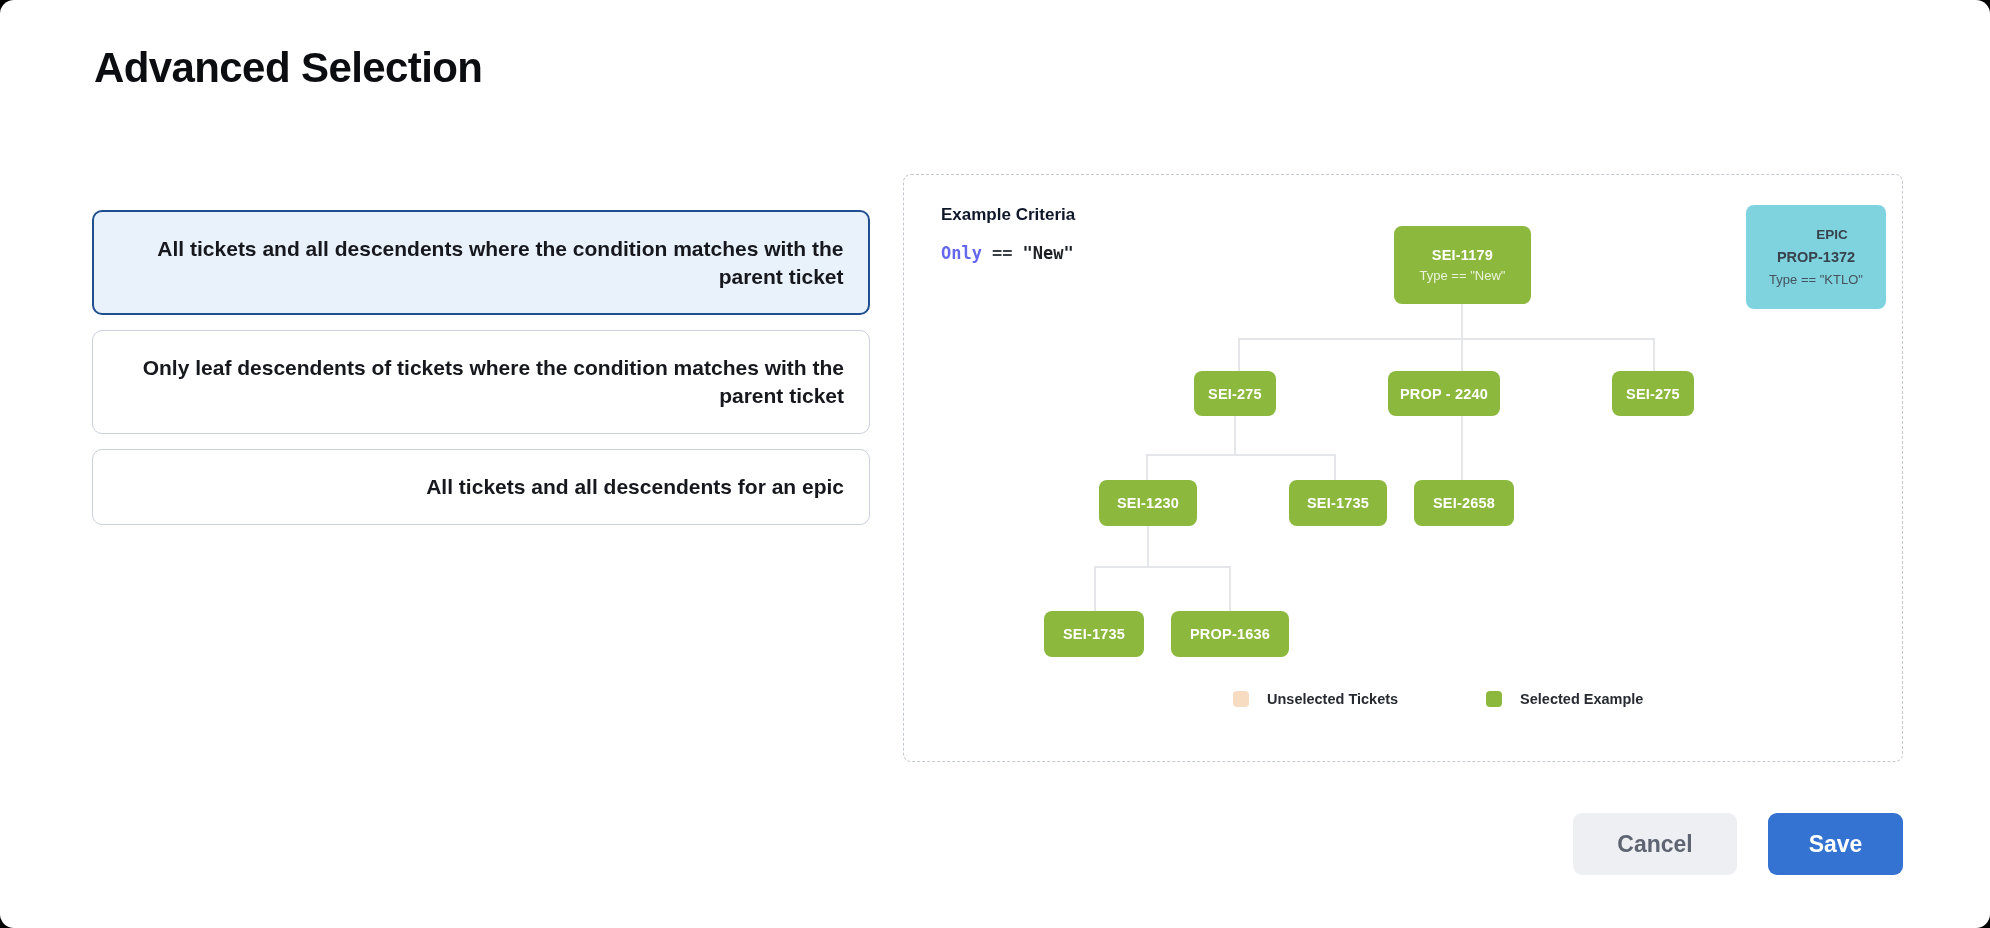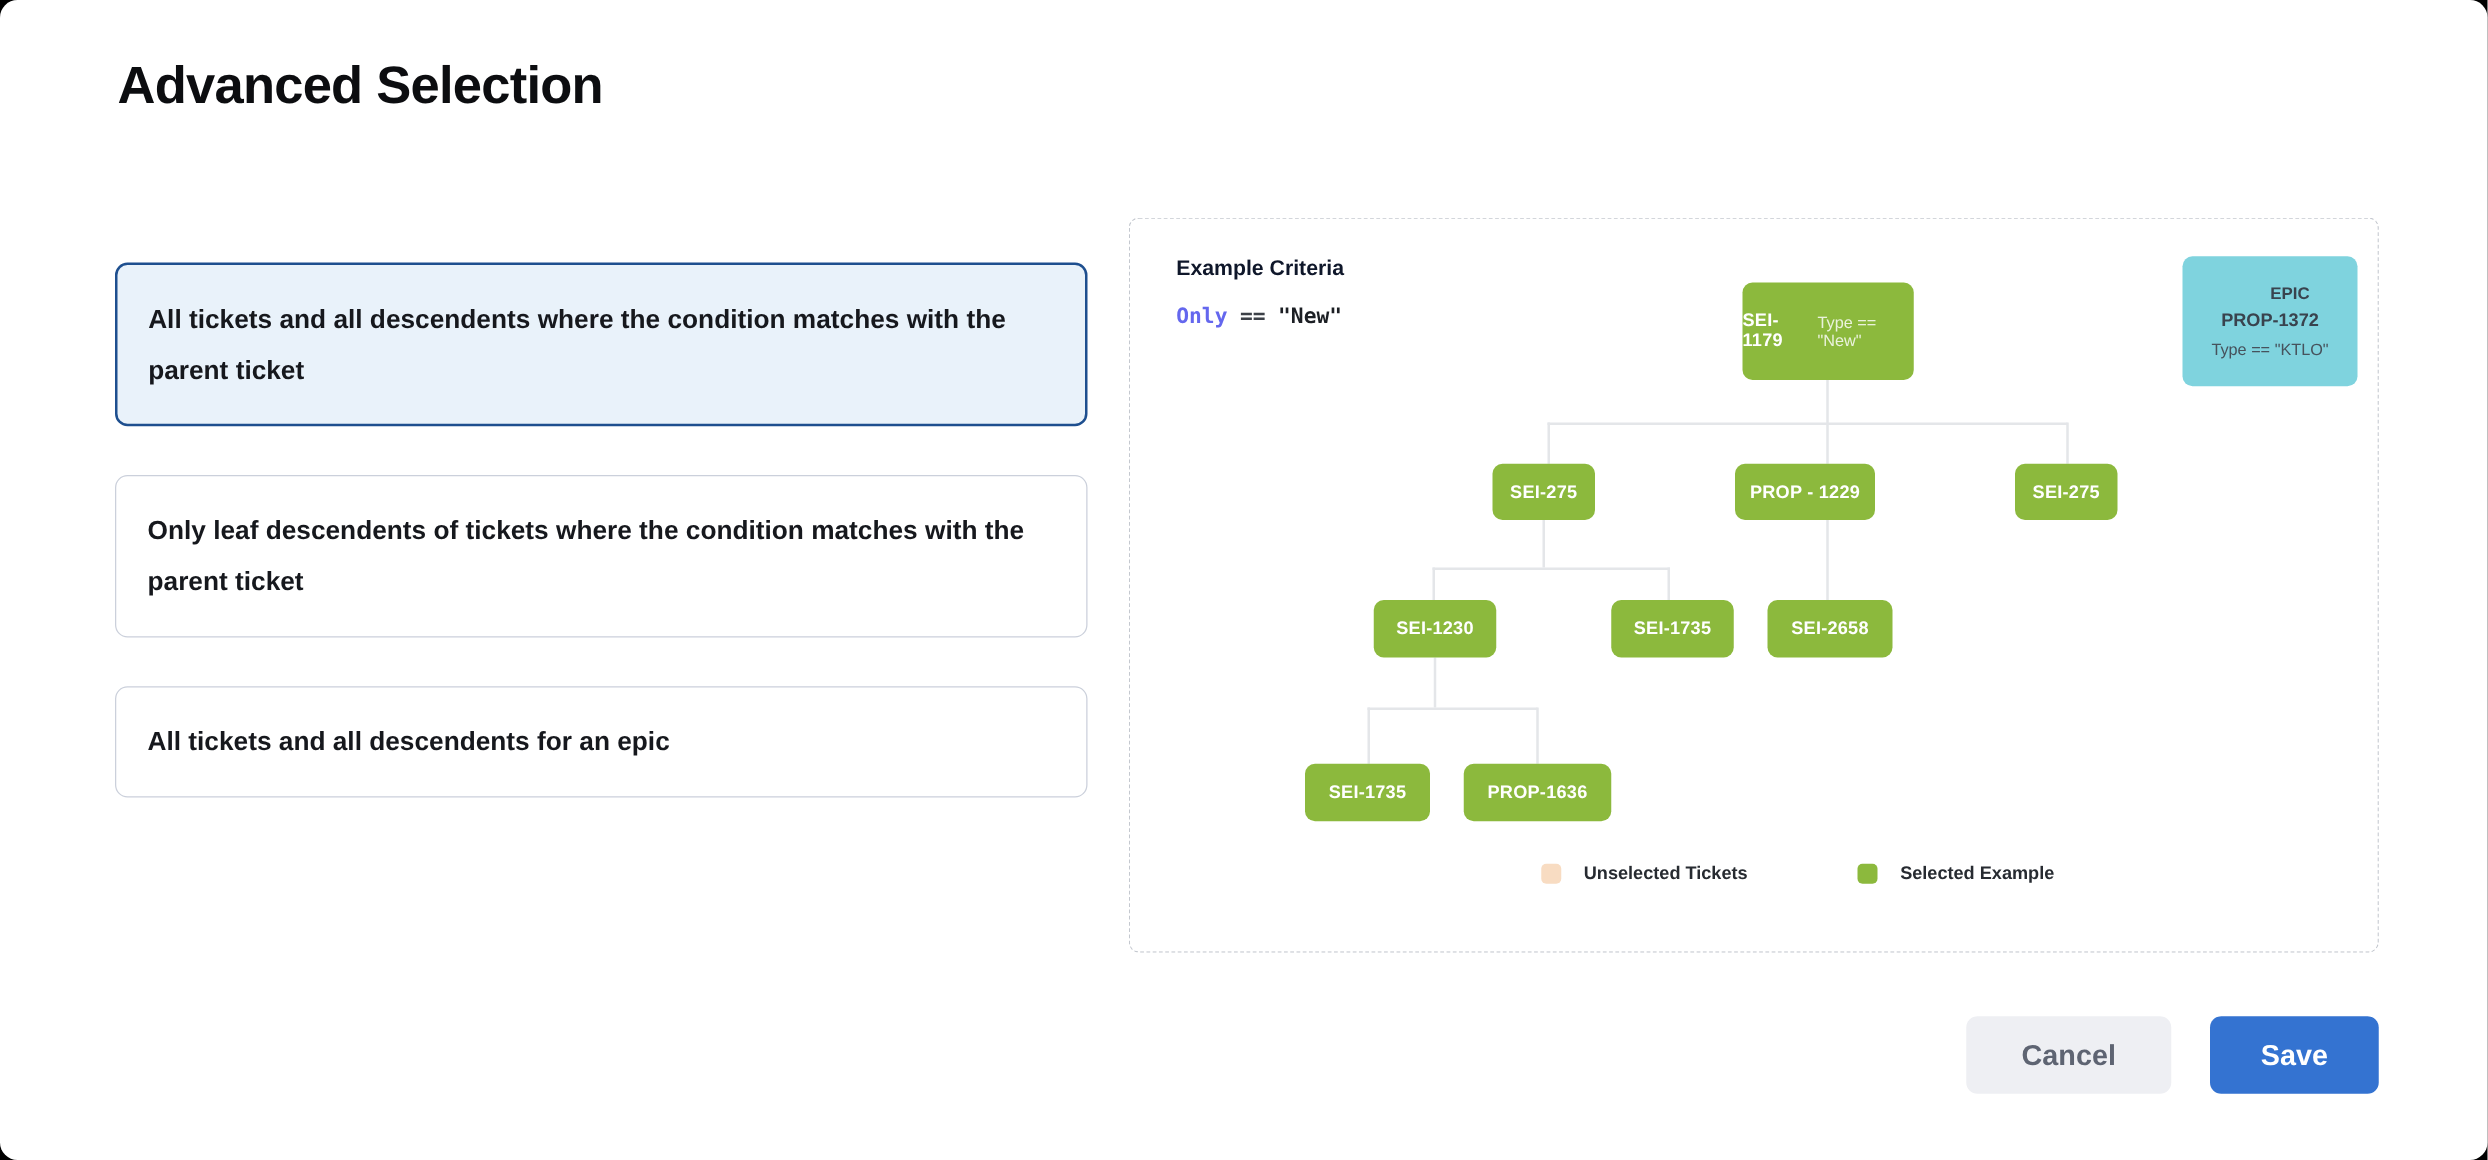--- a/index.html
+++ b/index.html
@@ -20,23 +20,24 @@
     font-size:42px; font-weight:700; letter-spacing:-0.6px; color:#0c0d10;
   }
 
   
   .options { position:absolute; left:92px; top:210px; width:778px; }
   .option-card {
     background:#ffffff;
     border:1.5px solid #cbd0db;
     border-radius:10px;
     padding:23px 25px;
-    font-size:21px; line-height:41px; font-weight:600; color:#16181d;
-    margin-bottom:39px;
+    font-size:21px; line-height:28px; font-weight:600; color:#16181d;
+    margin-bottom:15px;
     cursor:pointer;
+    text-align:right;
   }
   .option-card.selected {
     background:#e9f2fa;
     border:2px solid #1e4f8f;
     padding:22.5px 24.5px;
   }
 
   
   .preview-panel {
     position:absolute; left:903px; top:174px; width:1000px; height:588px;
@@ -65,21 +66,21 @@
   .epic-id   { font-size:14.5px; font-weight:700; }
   .epic-cond { font-size:13px; font-weight:400; color:#46525c; }
 
   
   .tnode {
     position:absolute;
     background:#8cb93d; border-radius:8px;
     color:#fff; font-weight:700; font-size:14.5px; letter-spacing:0.2px;
     display:flex; align-items:center; justify-content:center;
   }
-  .tnode.root { flex-direction:row; gap:5px; }
+  .tnode.root { flex-direction:column; gap:5px; }
   .root-cond { font-size:13px; font-weight:400; color:rgba(255,255,255,0.82); letter-spacing:0; }
 
   .n-root { left:490px; top:51px;  width:137px; height:78px; }
   .n-0 { left:290px; top:196px; width:82px;  height:45px; }
   .n-1 { left:484px; top:196px; width:112px; height:45px; }
   .n-2 { left:708px; top:196px; width:82px;  height:45px; }
   .n-3 { left:195px; top:305px; width:98px;  height:46px; }
   .n-4 { left:385px; top:305px; width:98px;  height:46px; }
   .n-5 { left:510px; top:305px; width:100px; height:46px; }
   .n-6 { left:140px; top:436px; width:100px; height:46px; }
@@ -167,21 +168,21 @@
     <div class="conn c-v8"></div>
     <div class="conn c-h3"></div>
     <div class="conn c-v9"></div>
     <div class="conn c-v10"></div>
 
     <div class="tnode root n-root">
       <div>SEI-1179</div>
       <div class="root-cond">Type == "New"</div>
     </div>
     <div class="tnode n-0">SEI-275</div>
-    <div class="tnode n-1">PROP - 1229</div>
+    <div class="tnode n-1">PROP - 2240</div>
     <div class="tnode n-2">SEI-275</div>
     <div class="tnode n-3">SEI-1230</div>
     <div class="tnode n-4">SEI-1735</div>
     <div class="tnode n-5">SEI-2658</div>
     <div class="tnode n-6">SEI-1735</div>
     <div class="tnode n-7">PROP-1636</div>
 
     <div class="legend">
       <div class="legend-item">
         <span class="swatch swatch-peach"></span>

